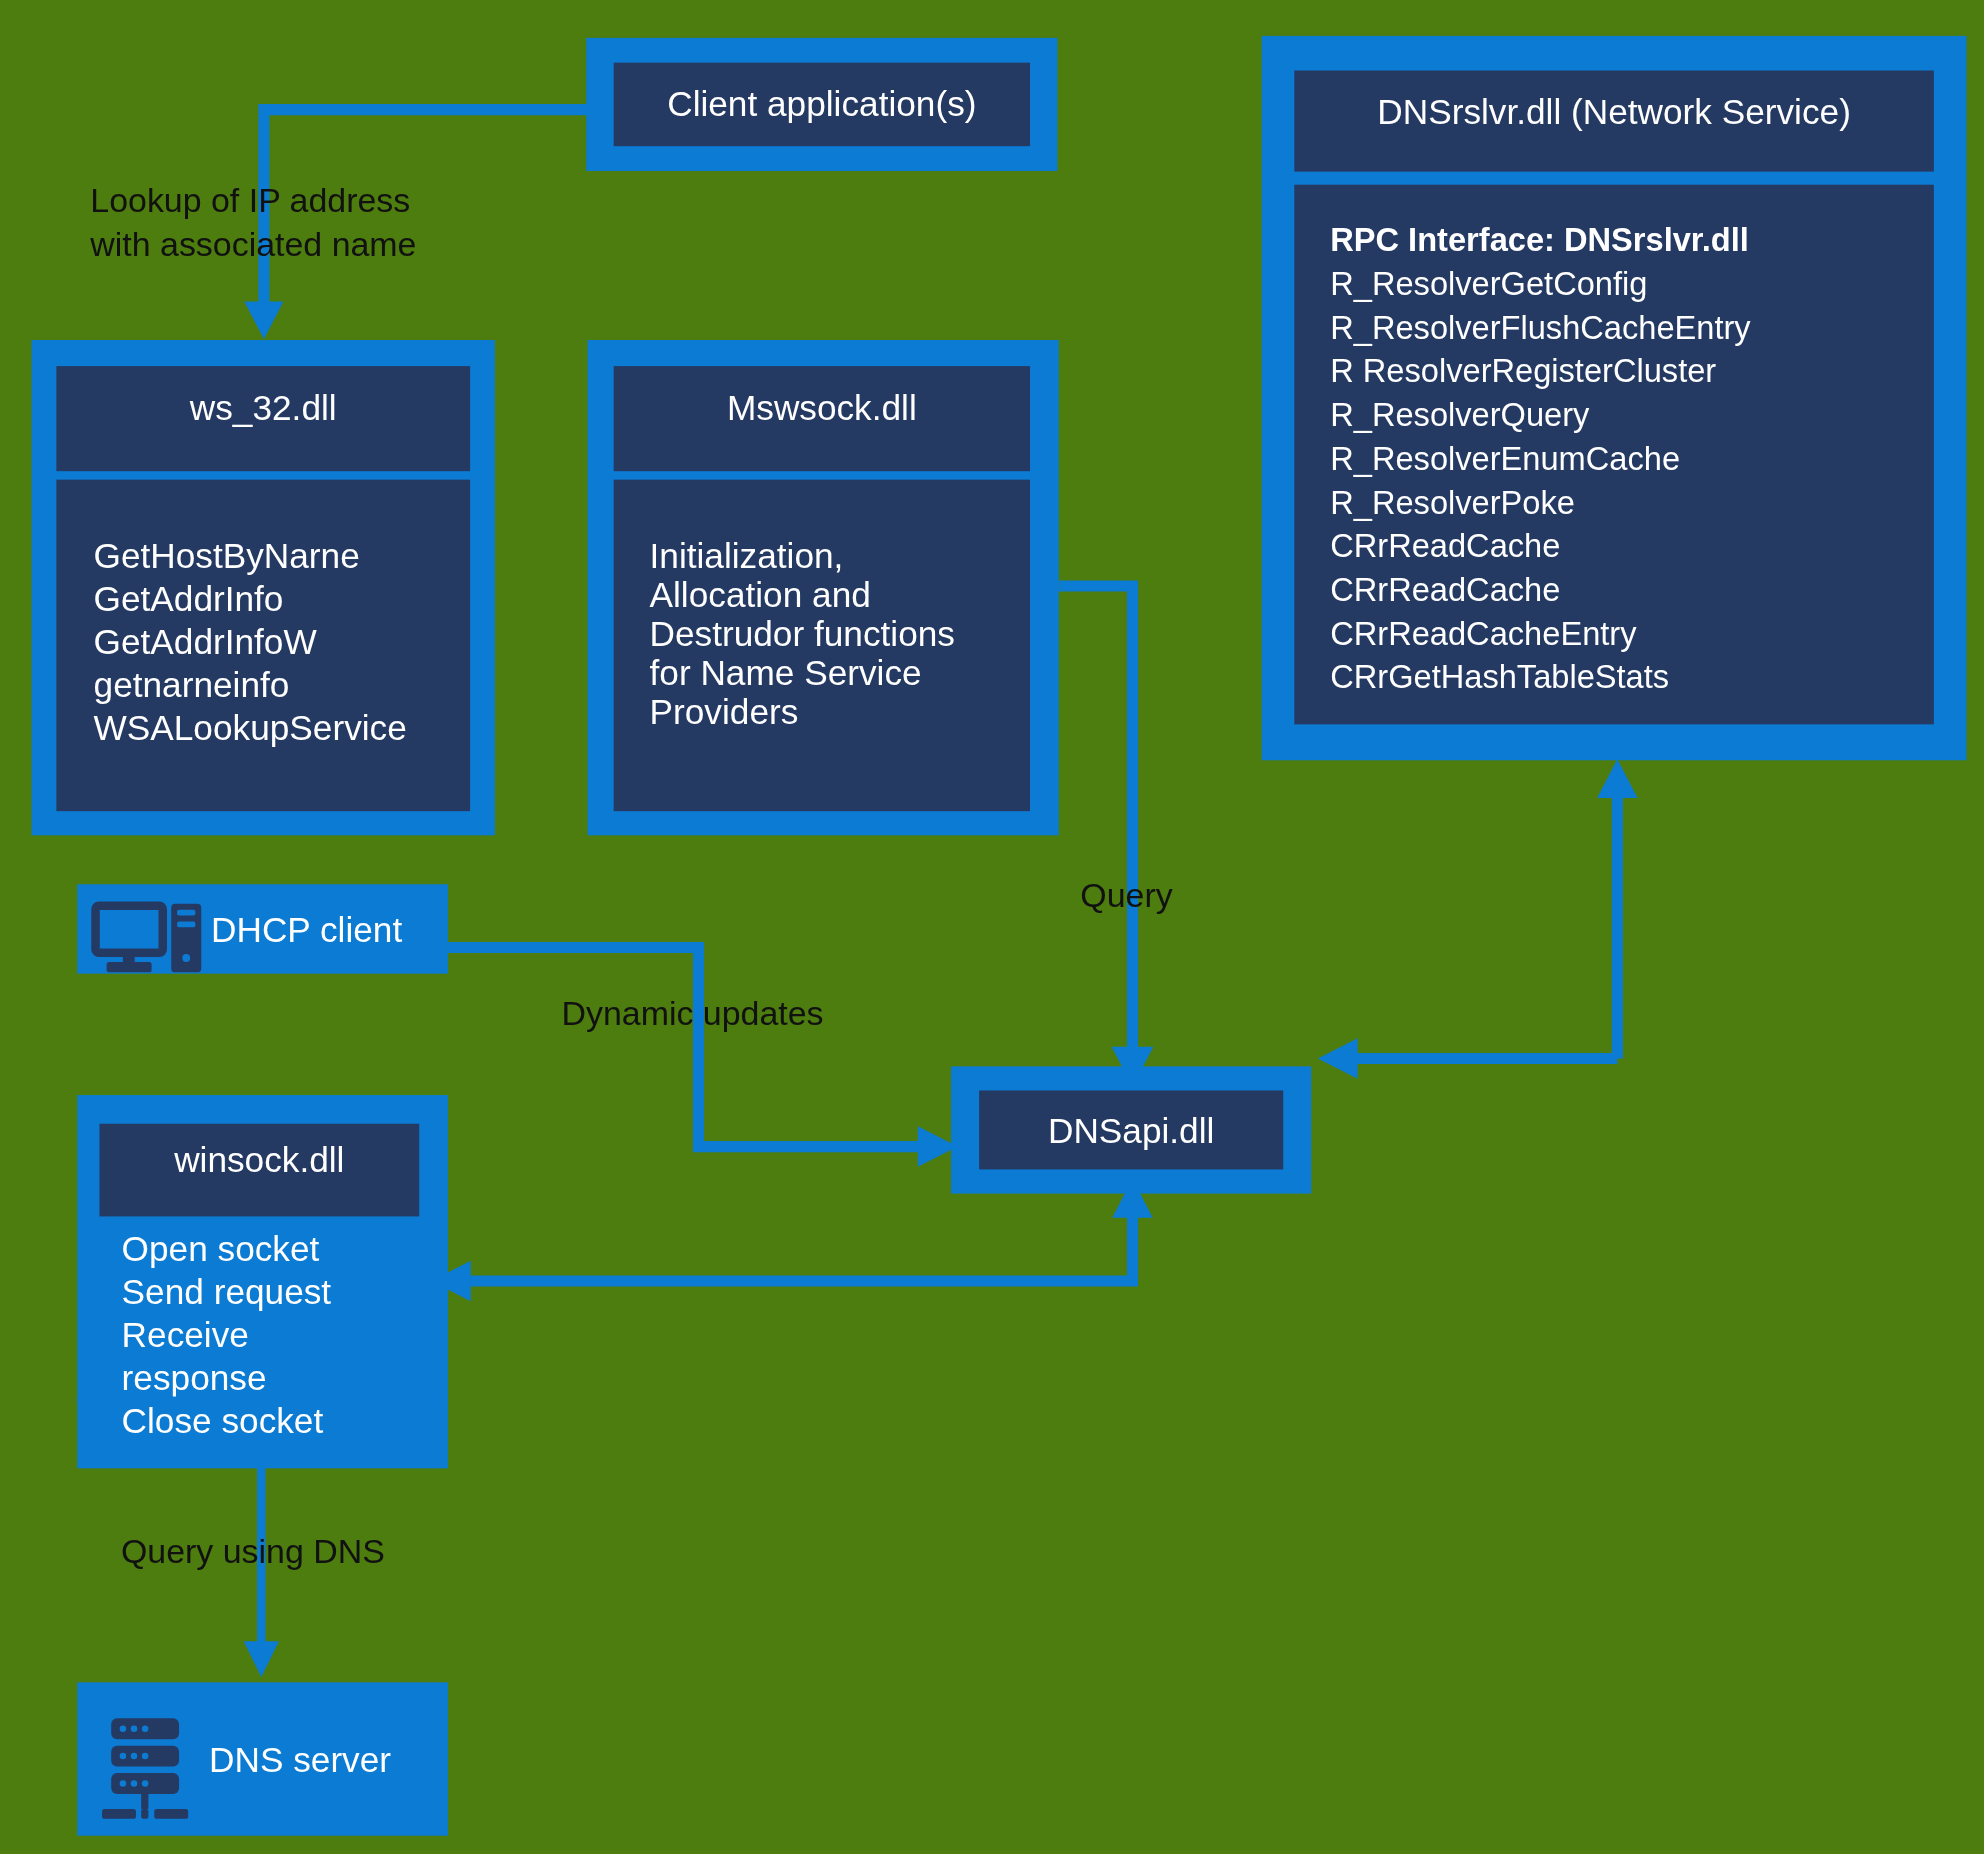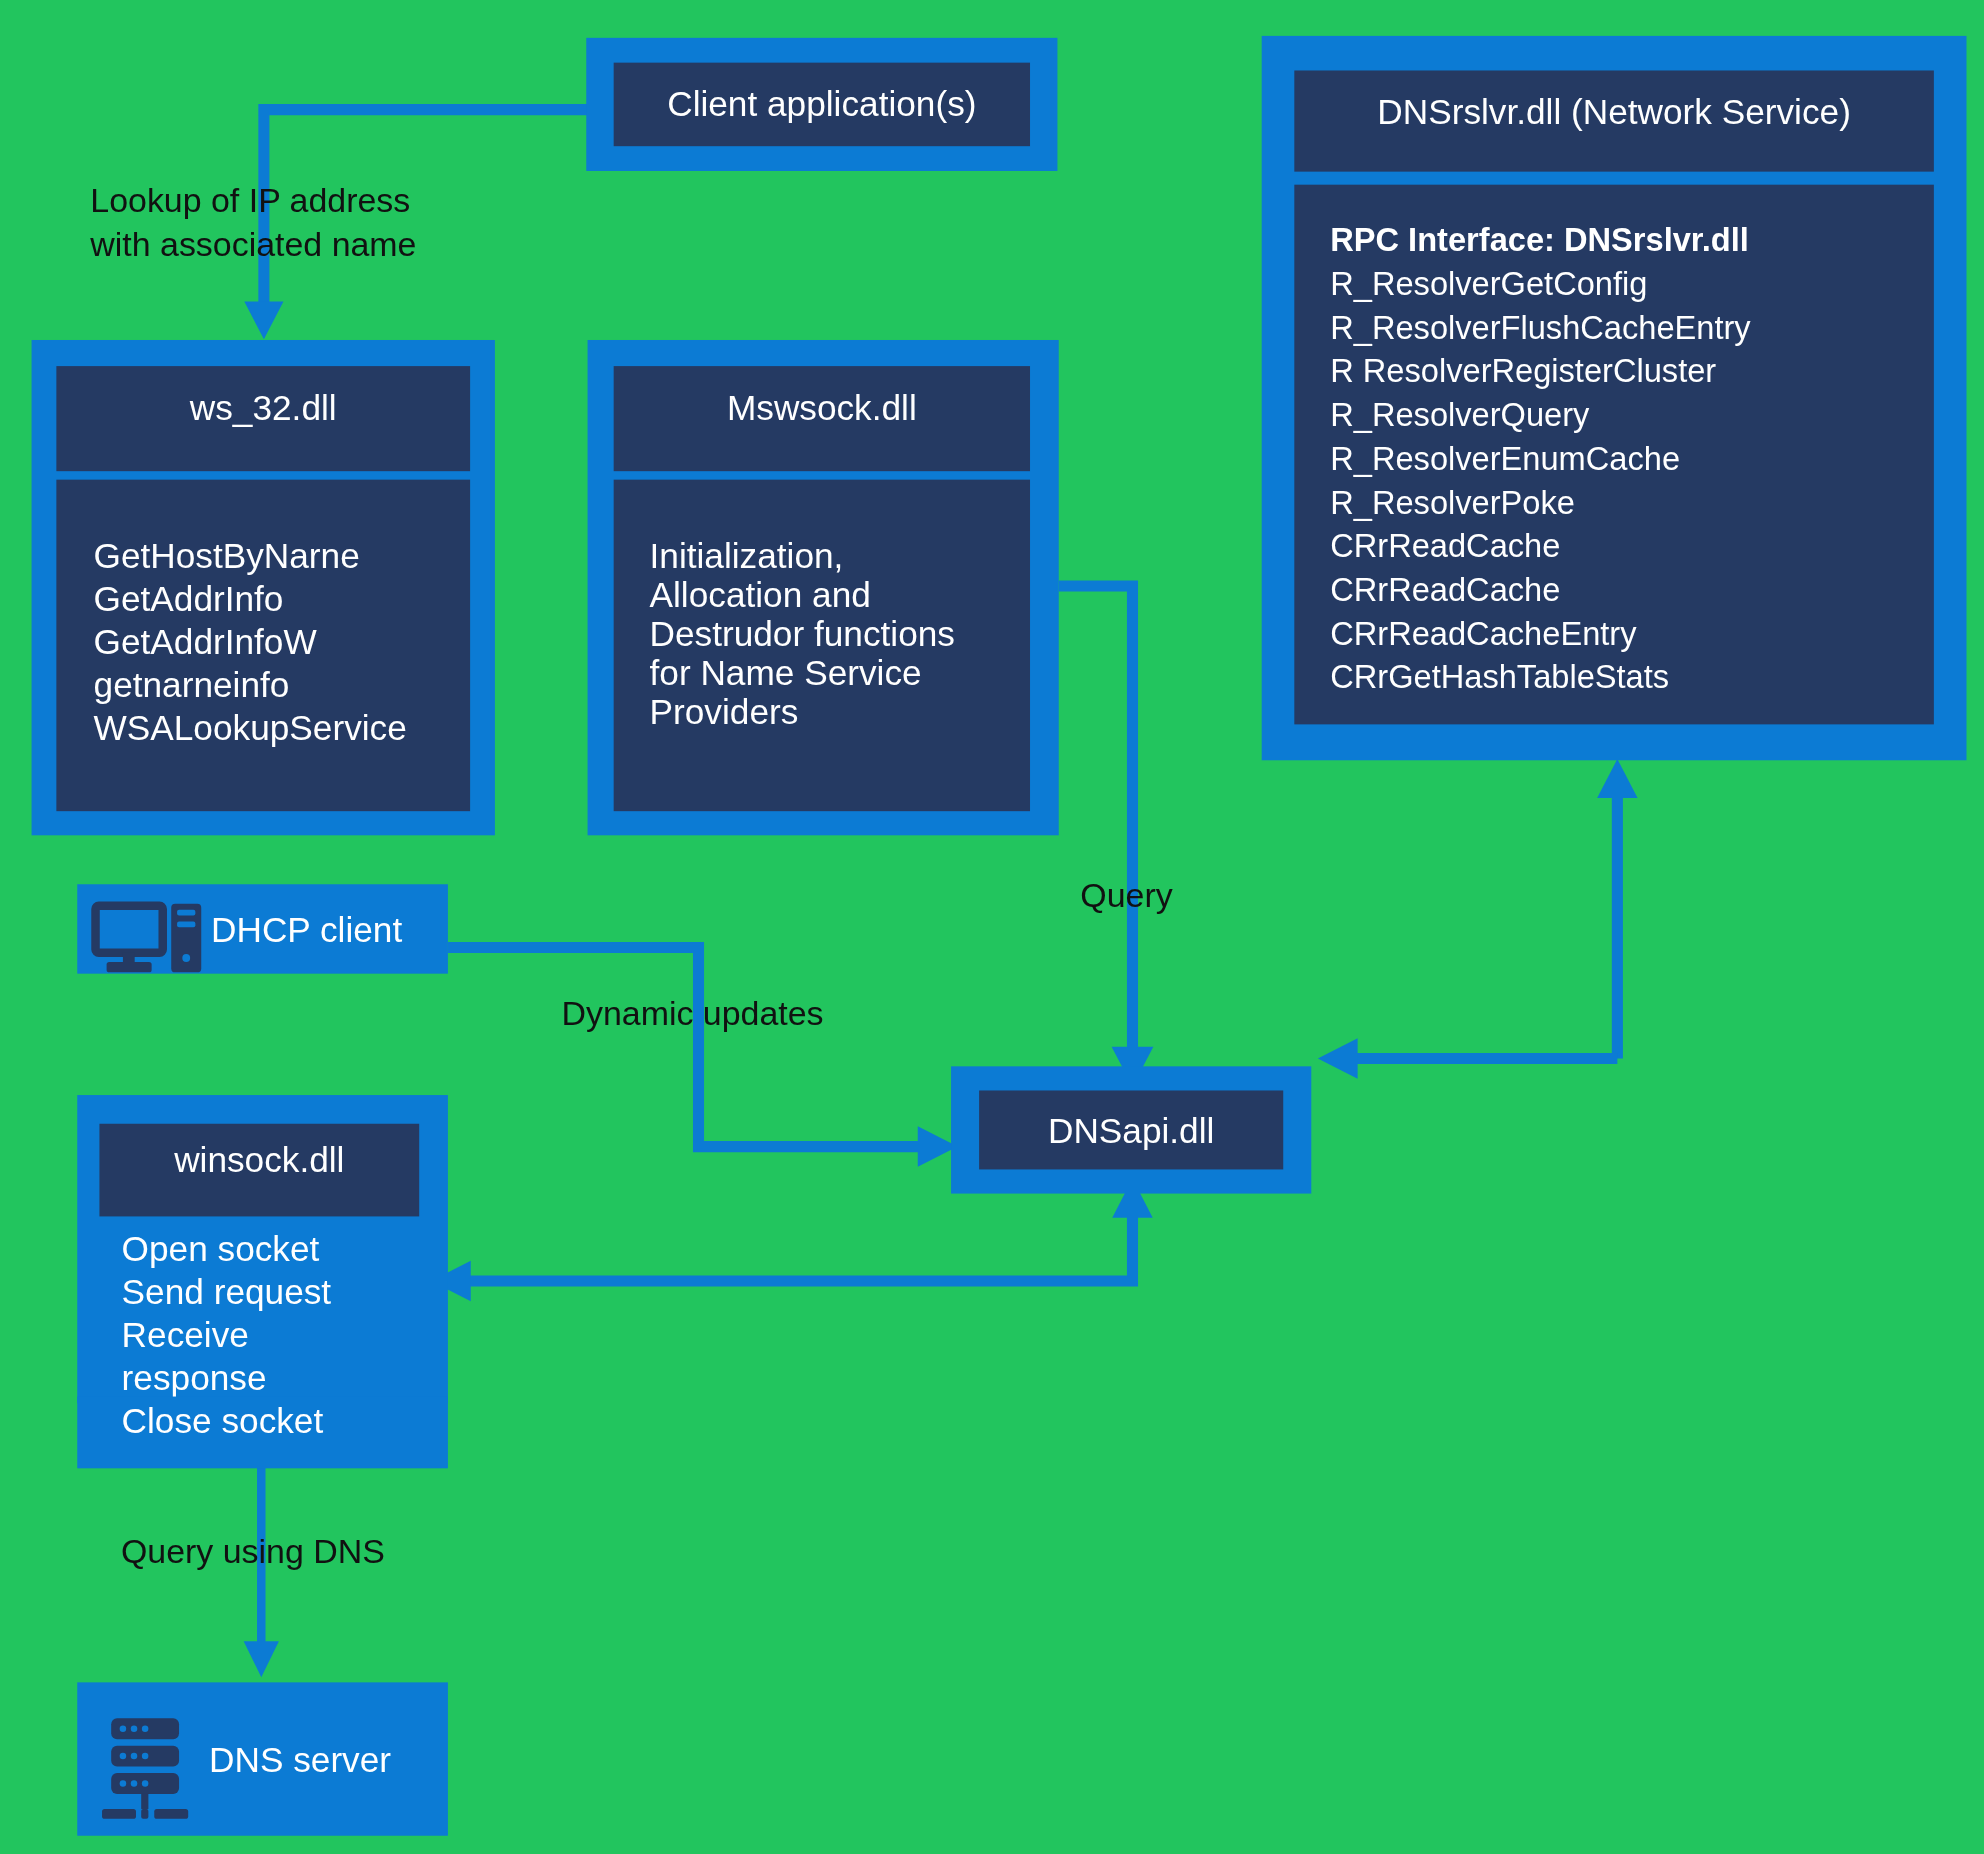--- a/index.html
+++ b/index.html
@@ -12,21 +12,21 @@
     width: 1985px;
     height: 1854px;
     position: relative;
     overflow: hidden;
     font-family: "Liberation Sans", sans-serif;
   }
   #diagram-root {
     position: relative;
     width: 1985px;
     height: 1854px;
-    background: #22c55e;
+    background: #4d7c0f;
   }
   svg.layer {
     position: absolute;
     top: 0;
     left: 0;
     width: 1985px;
     height: 1854px;
     display: block;
   }
   

